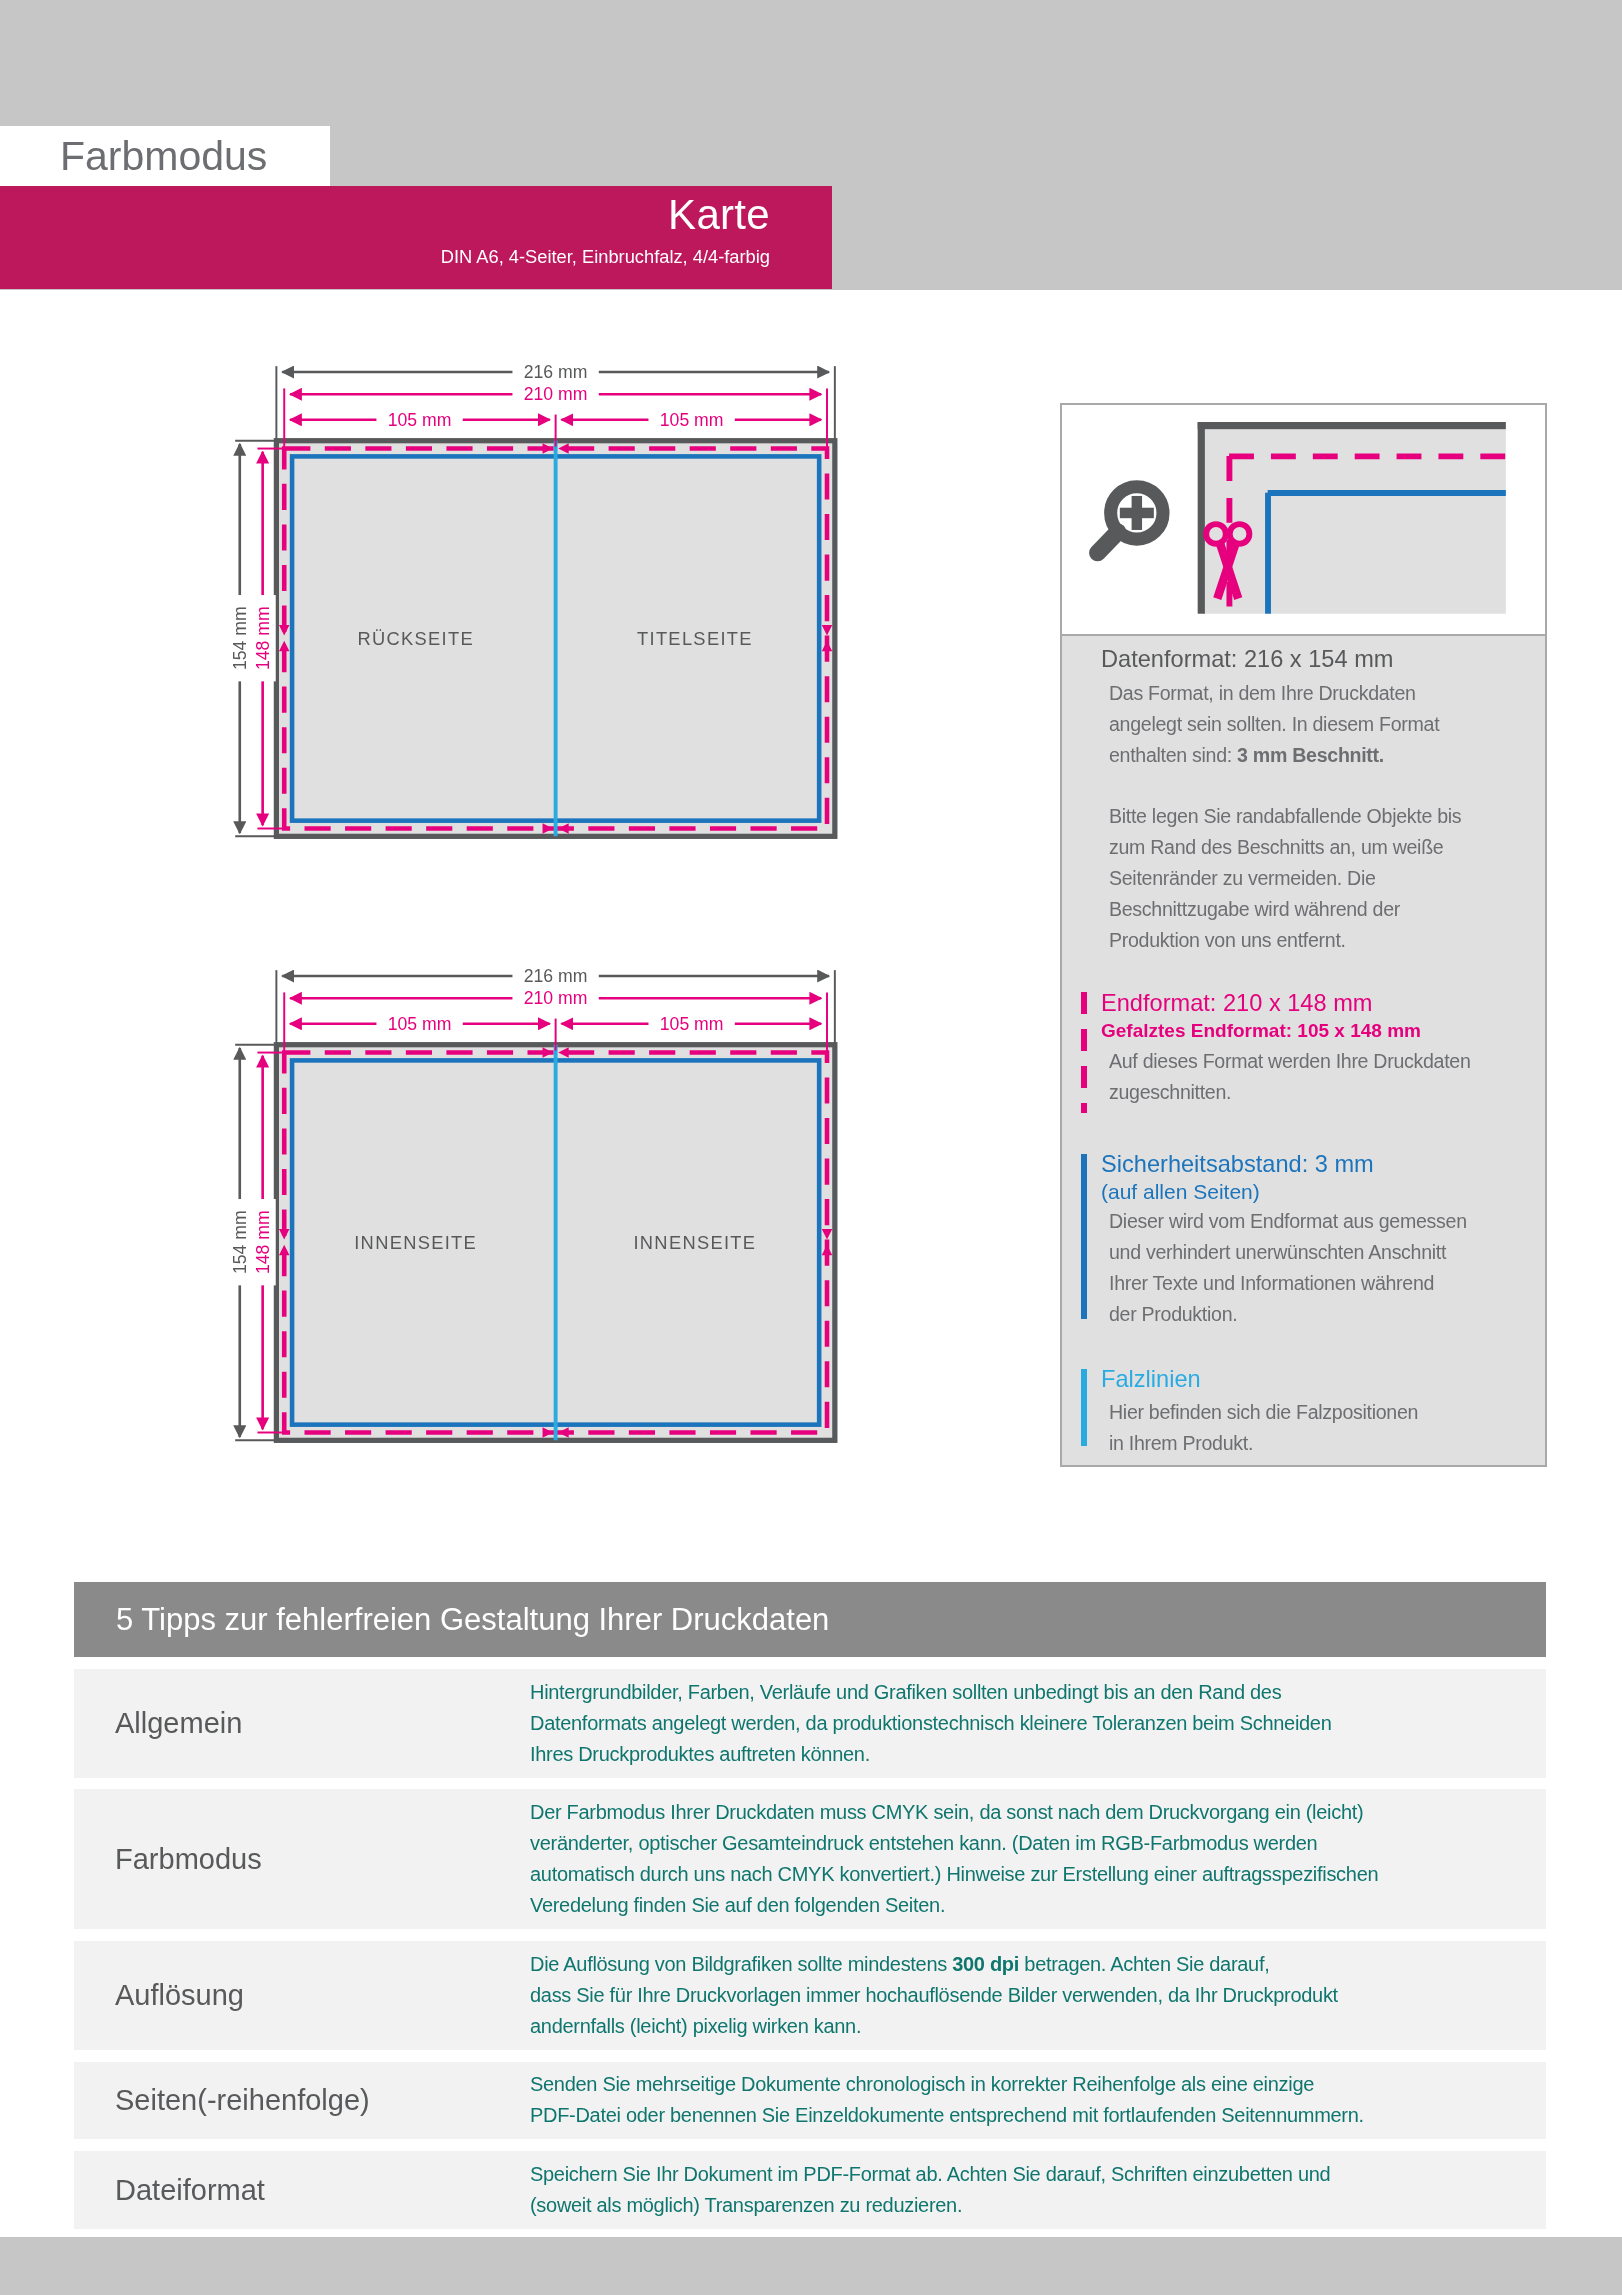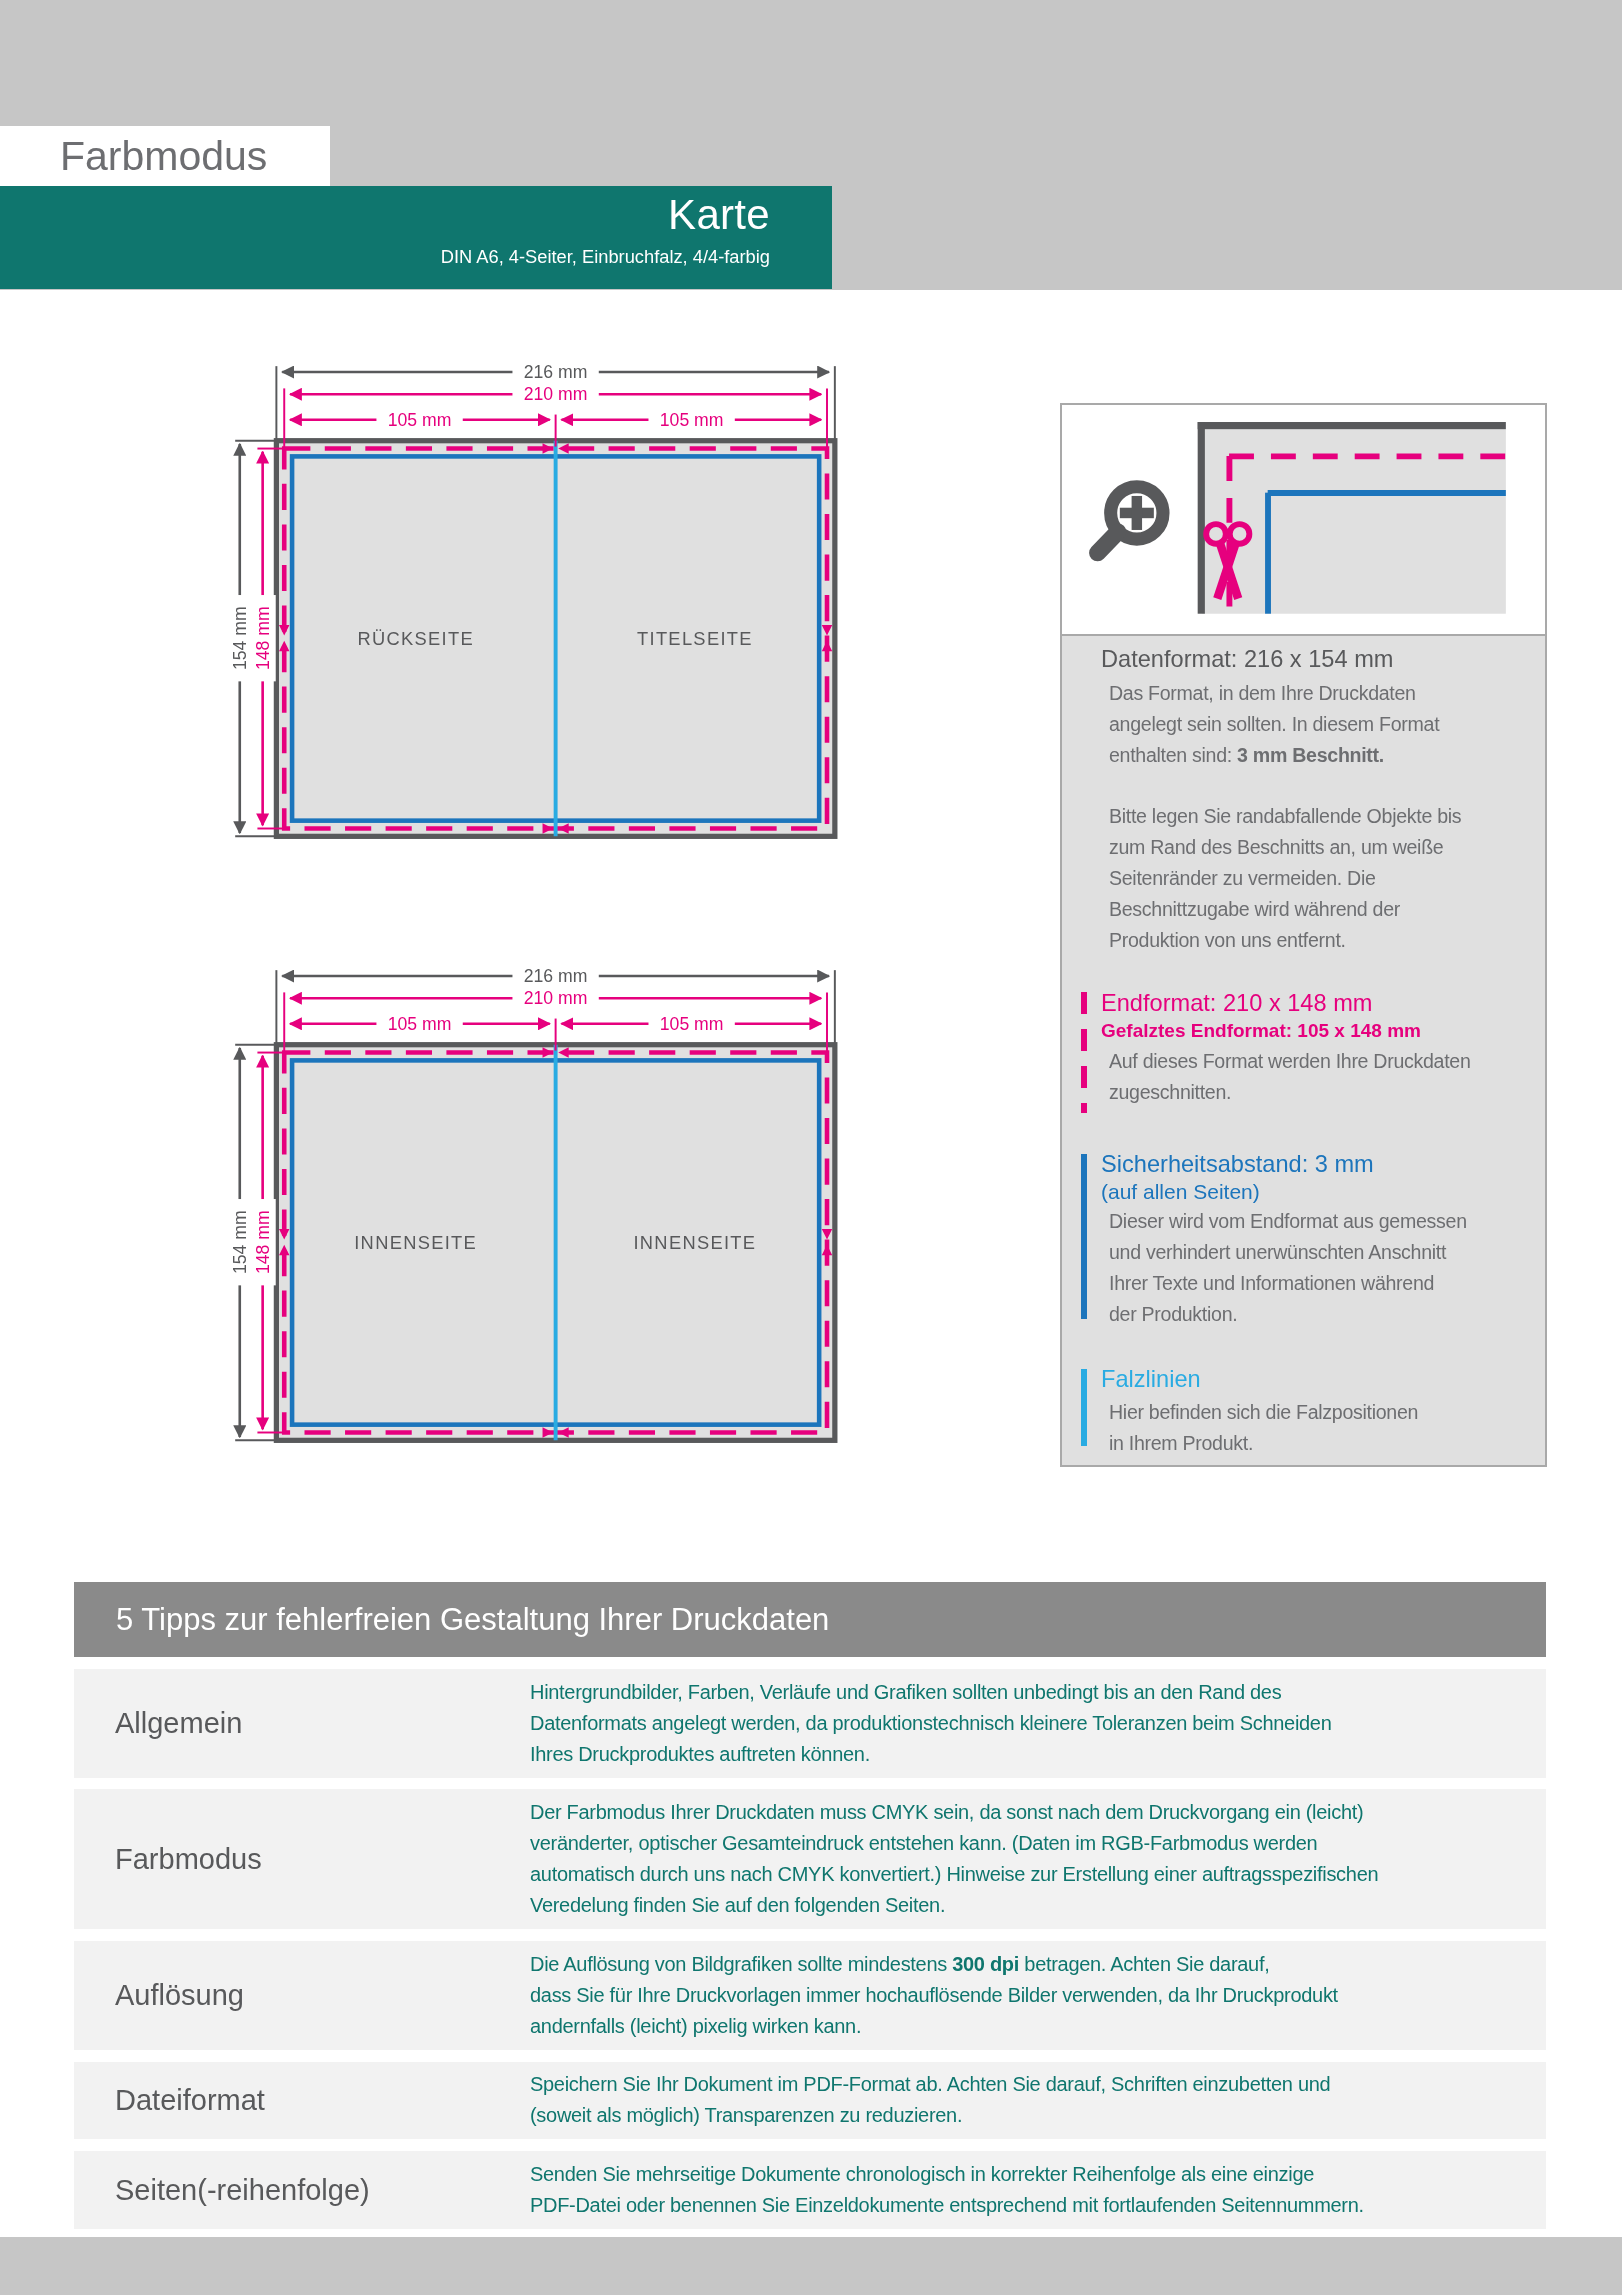--- a/index.html
+++ b/index.html
@@ -2,21 +2,21 @@
 <html style="font-size:10.5px"><head>
 <meta charset="utf-8">
 <style>
   html,body{margin:0;padding:0;background:#ffffff;}
   .page{position:relative;width:1623px;height:2295px;background:#ffffff;overflow:hidden;
         font-family:"Liberation Sans",sans-serif;}
   
   .top-strip{position:absolute;left:0;top:0;width:1623px;height:290px;background:#c6c6c6;}
   .sheet-box{position:absolute;left:0;top:126px;width:330px;height:60px;background:#ffffff;
              color:#6d6e71;font-size:41px;line-height:60px;padding-left:60px;box-sizing:border-box;}
-  .title-bar{position:absolute;left:0;top:186px;width:832px;height:103px;background:#0f766e;
+  .title-bar{position:absolute;left:0;top:186px;width:832px;height:103px;background:#be185d;
              box-sizing:border-box;text-align:right;padding-right:62px;color:#ffffff;}
   .title-bar .t{font-size:42px;line-height:50px;margin-top:3.9px;letter-spacing:0.3px;}
   .title-bar .s{font-size:18.3px;line-height:22px;margin-top:6.5px;}
   
   .diagram{position:absolute;left:222px;width:628px;height:497px;}
   .d1{top:357px;} .d2{top:961px;}
   svg text{font-family:"Liberation Sans",sans-serif;}
   .dimtxt{font-size:27px;}
   .paneltxt{font-size:28px;fill:#58595b;letter-spacing:2px;}
   
@@ -262,27 +262,27 @@
 automatisch durch uns nach CMYK konvertiert.) Hinweise zur Erstellung einer auftragsspezifischen
 Veredelung finden Sie  auf den folgenden Seiten.</span></div>
     </div>
     <div class="tip-row">
       <div class="tip-label">Auflösung</div>
       <div class="tip-body"><span>Die Auflösung von Bildgrafiken sollte mindestens </span><span class="b">300 dpi</span><span> betragen. Achten Sie darauf,
 dass Sie für Ihre Druckvorlagen immer hochauflösende Bilder verwenden, da Ihr Druckprodukt
 andernfalls (leicht) pixelig wirken kann.</span></div>
     </div>
     <div class="tip-row">
+      <div class="tip-label">Seiten(-reihenfolge)</div>
+      <div class="tip-body"><span>Senden Sie mehrseitige Dokumente chronologisch in korrekter Reihenfolge als eine einzige
+PDF-Datei oder benennen Sie Einzeldokumente entsprechend mit fortlaufenden Seitennummern.</span></div>
+    </div>
+    <div class="tip-row">
       <div class="tip-label">Dateiformat</div>
       <div class="tip-body"><span>Speichern Sie Ihr Dokument im PDF-Format ab. Achten Sie darauf, Schriften einzubetten und
 (soweit als möglich) Transparenzen zu reduzieren.</span></div>
     </div>
-    <div class="tip-row">
-      <div class="tip-label">Seiten(-reihenfolge)</div>
-      <div class="tip-body"><span>Senden Sie mehrseitige Dokumente chronologisch in korrekter Reihenfolge als eine einzige
-PDF-Datei oder benennen Sie Einzeldokumente entsprechend mit fortlaufenden Seitennummern.</span></div>
-    </div>
   </div>
 
   <div class="footer"></div>
 
 </div>
 
 
 </body></html>

